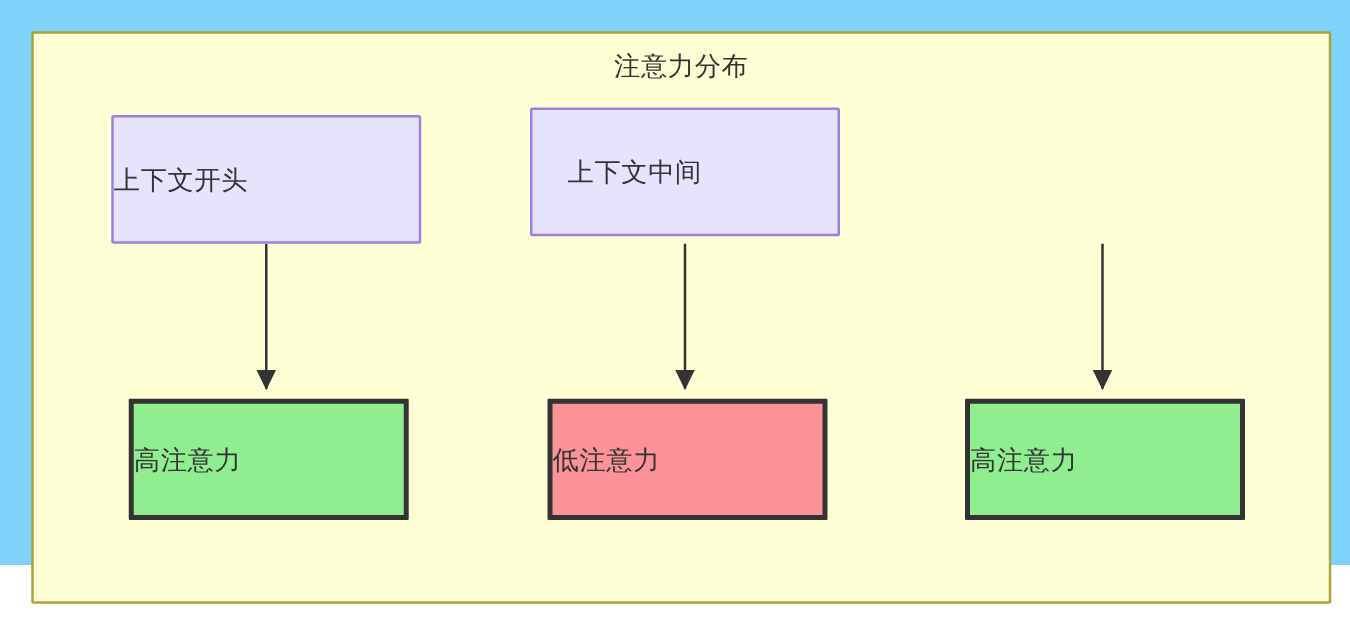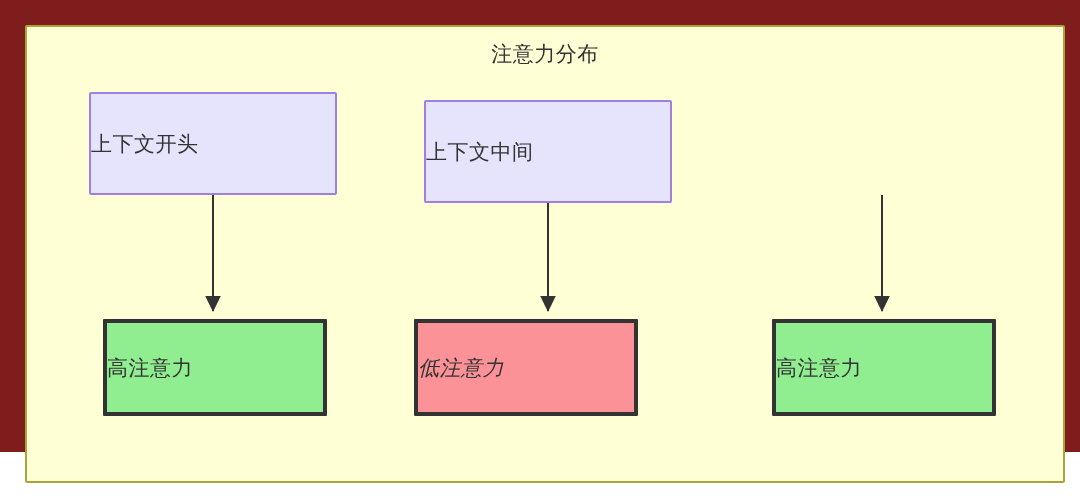--- a/index.html
+++ b/index.html
@@ -14,21 +14,21 @@
     position: relative;
     overflow: hidden;
   }
 
   #canvas {
     position: absolute;
     left: 0;
     top: 0;
     width: 1080px;
     height: 452px;
-    background: #7f1d1d;
+    background: #7dd3fc;
   }
 
   
   .cluster {
     position: absolute;
     left: 25px;
     top: 25px;
     width: 1040px;
     height: 458px;
     box-sizing: border-box;
@@ -80,25 +80,25 @@
   .node.attn-high {
     background: #90ee90;
   }
 
   .node.attn-low {
     background: #fb9297;
   }
 
   
   .col1-top { left: 89px;  top: 92px; }
-  .col2-top { left: 424px; top: 100px; }
+  .col2-top { left: 424px; top: 86px; padding-left: 28px; }
   .col3-top { left: 758px; top: 92px; }
 
   .col1-bot { left: 103px; top: 319px; }
-  .col2-bot { left: 414px; top: 319px; font-style: italic; }
+  .col2-bot { left: 438px; top: 319px; }
   .col3-bot { left: 772px; top: 319px; }
 
   
   .edges {
     position: absolute;
     left: 0;
     top: 0;
     width: 1080px;
     height: 496px;
     pointer-events: none;

